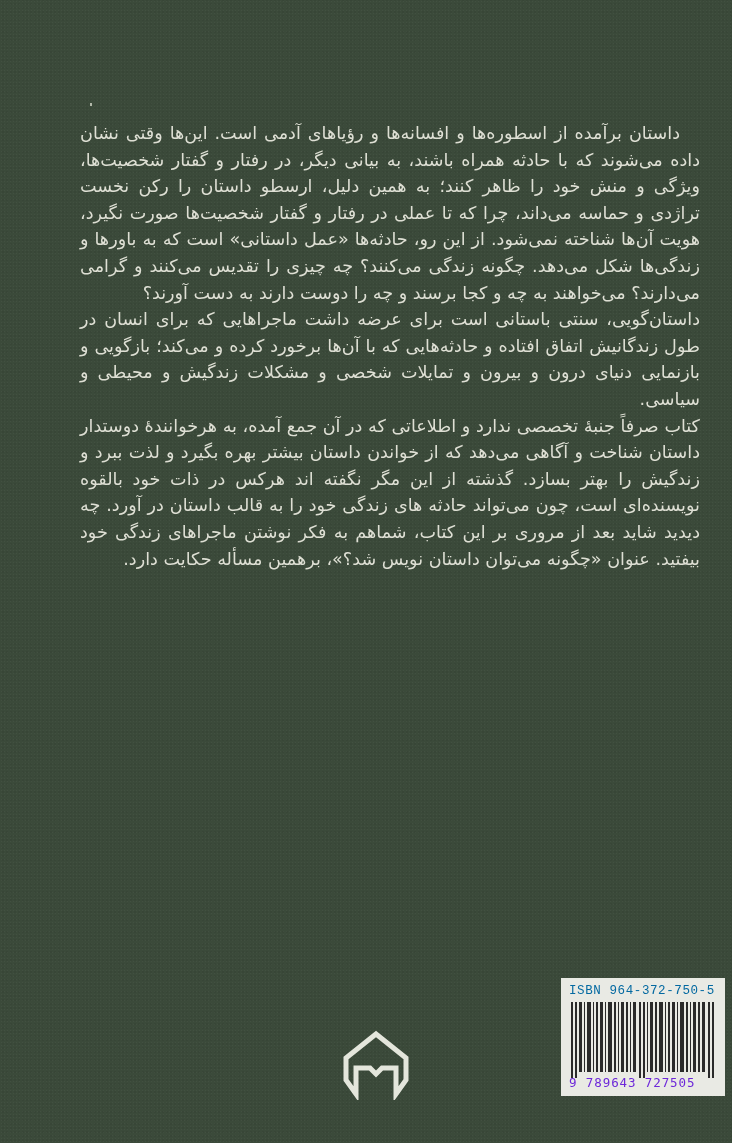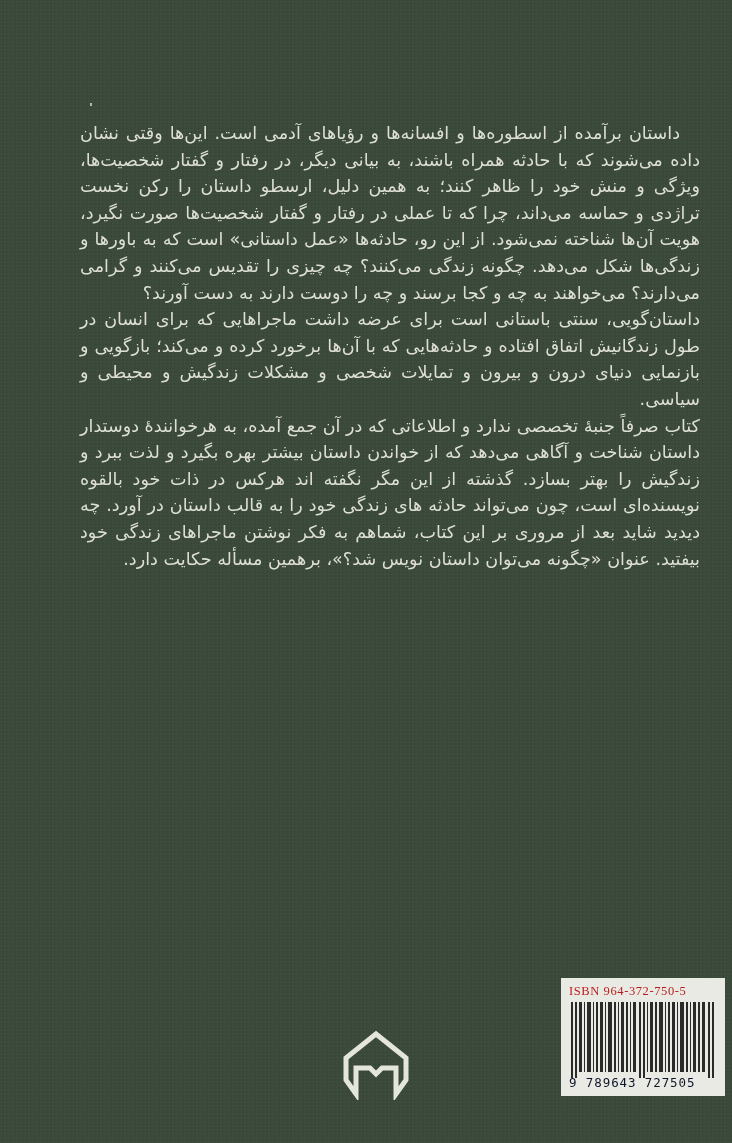--- a/index.html
+++ b/index.html
@@ -63,38 +63,38 @@
       position: absolute;
       left: 553px;
       top: 978px;
       width: 164px;
       height: 118px;
       background: #e9eae4;
       box-sizing: border-box;
       padding: 6px 8px 4px 8px;
     }
     .isbn-label {
-      font-family: Liberation Serif, serif;
+      font-family: Liberation Mono, monospace;
       font-size: 12.5px;
       letter-spacing: 0.6px;
-      color: #b91c1c;
+      color: #0369a1;
       line-height: 14px;
       white-space: nowrap;
     }
     .barcode {
       display: block;
       margin-top: 4px;
       width: 148px;
       height: 76px;
     }
     .ean {
       font-family: "DejaVu Sans Mono", monospace;
       font-size: 12.5px;
       letter-spacing: 0.9px;
-      color: #0f172a;
+      color: #6d28d9;
       line-height: 14px;
       margin-top: -2px;
       white-space: nowrap;
     }
   </style>
 </head>
 <body>
 
 <div class="cover">
 

